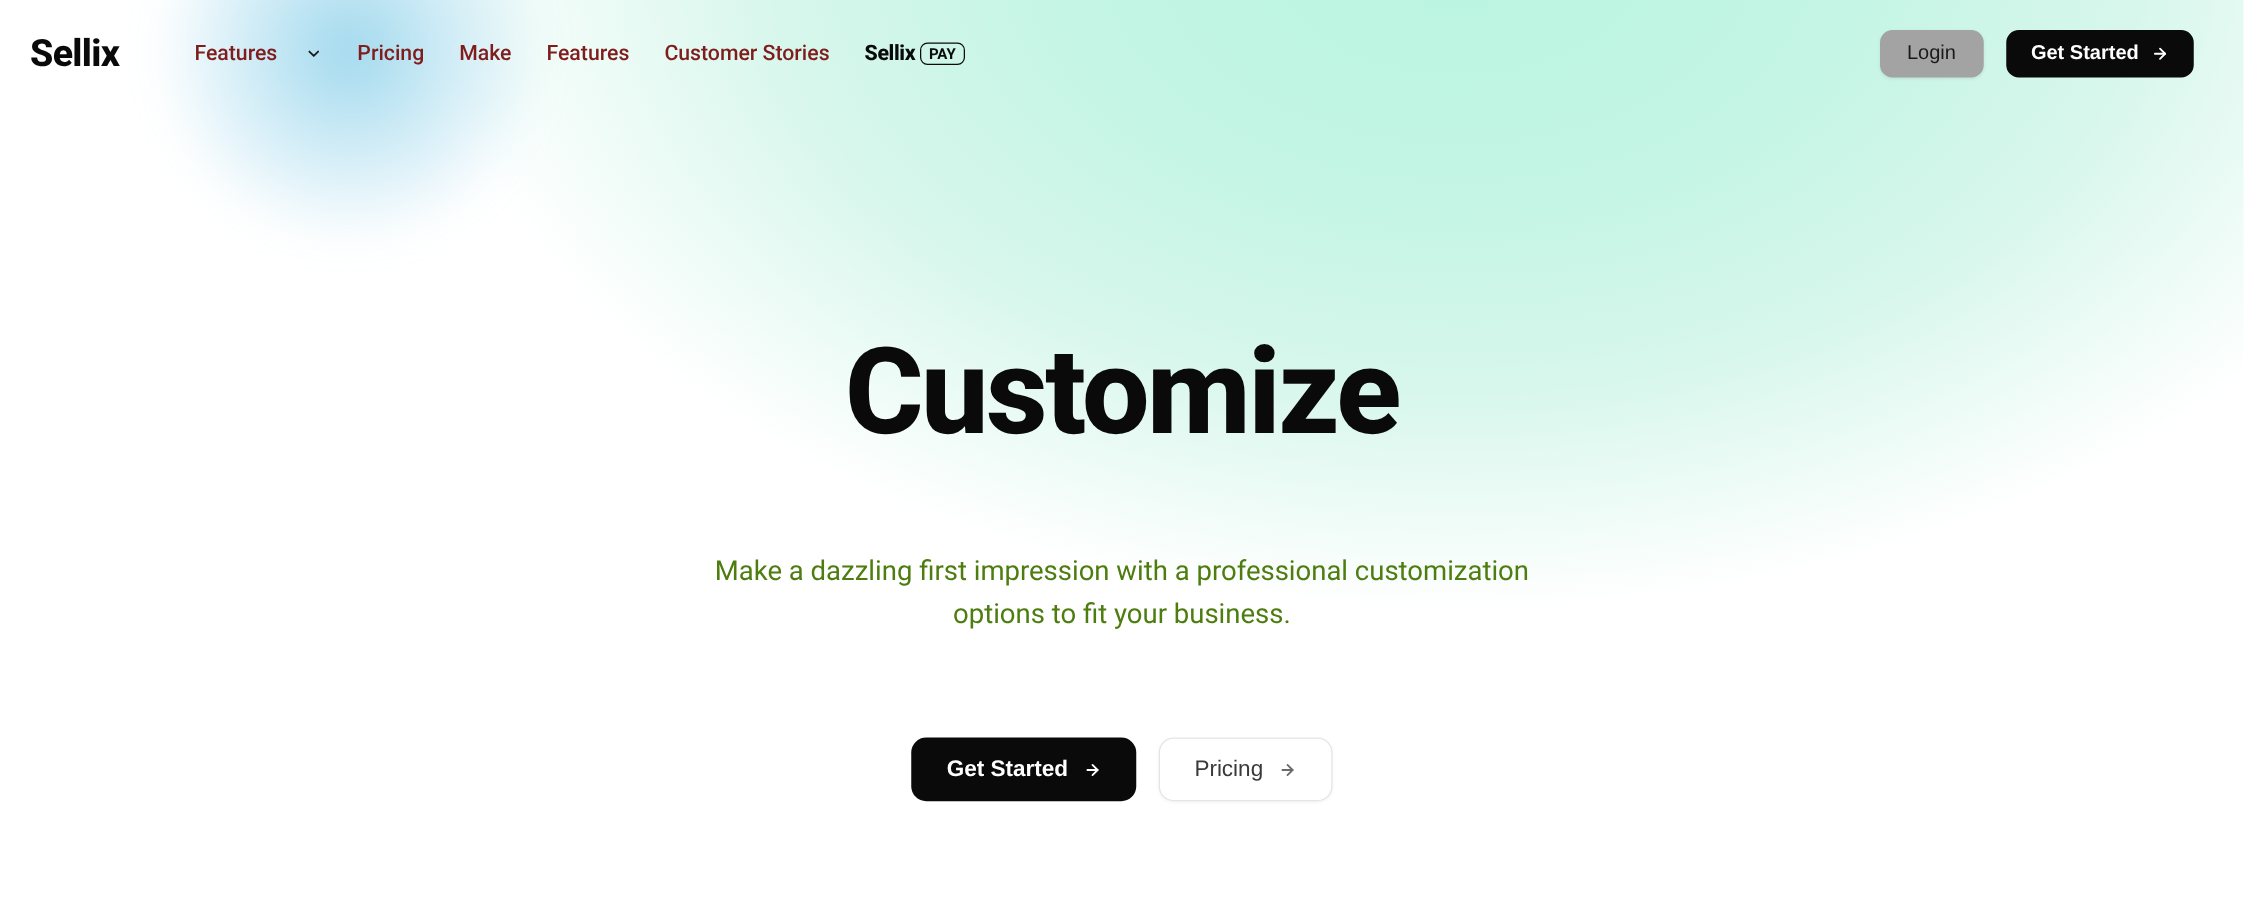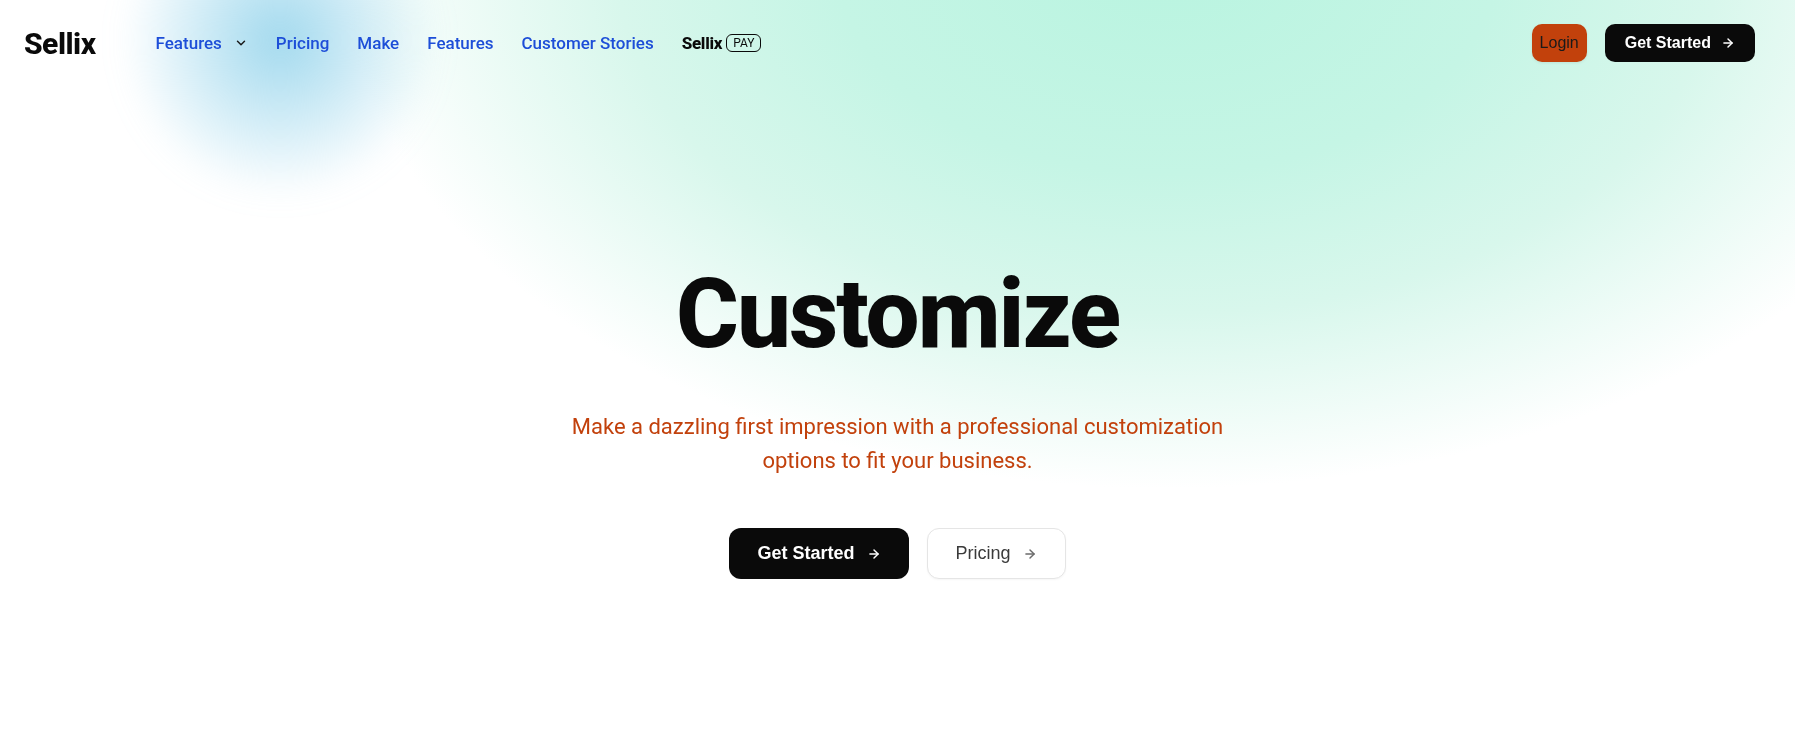--- a/index.html
+++ b/index.html
@@ -56,25 +56,25 @@
 
 .nav-links {
   display: flex;
   align-items: center;
   gap: 28px;
 }
 
 .nav-link {
   font-size: 17px;
   font-weight: 500;
-  color: #1d4ed8;
-  cursor: pointer;
-  display: flex;
-  align-items: center;
-  gap: 12px;
+  color: #7f1d1d;
+  cursor: pointer;
+  display: flex;
+  align-items: center;
+  gap: 22px;
 }
 
 .chevron-down {
   width: 14px;
   height: 14px;
   display: inline-flex;
 }
 
 .sellix-pay {
   display: flex;
@@ -88,37 +88,37 @@
   font-weight: 800;
   color: #0a0a0a;
   letter-spacing: -0.3px;
 }
 
 .pay-badge {
   border: 1.5px solid #0a0a0a;
   border-radius: 6px;
   padding: 1px 6px;
   font-size: 12px;
-  font-weight: 400;
+  font-weight: 700;
   color: #0a0a0a;
 }
 
 .nav-right {
   margin-left: auto;
   display: flex;
   align-items: center;
   gap: 18px;
 }
 
 .login-btn {
-  background: #c2410c;
+  background: #a3a3a3;
   color: #1a1a1a;
   font-size: 16px;
   font-weight: 500;
-  padding: 10px 8px;
+  padding: 10px 22px;
   border-radius: 10px;
   border: none;
   cursor: pointer;
   box-shadow: 0 1px 3px rgba(0,0,0,0.08);
 }
 
 .get-started-btn {
   background: #0a0a0a;
   color: #fff;
   font-size: 16px;
@@ -133,33 +133,34 @@
 }
 
 .hero {
   position: relative;
   z-index: 5;
   display: flex;
   flex-direction: column;
   align-items: center;
   margin-top: 180px;
   text-align: center;
+  gap: 31px;
 }
 
 .hero-title {
   font-size: 96px;
   font-weight: 800;
   color: #0a0a0a;
   letter-spacing: -2px;
   line-height: 1;
 }
 
 .hero-subtitle {
   font-size: 22px;
-  color: #c2410c;
+  color: #4d7c0f;
   margin-top: 48px;
   line-height: 1.55;
   max-width: 720px;
   font-weight: 400;
 }
 
 .hero-actions {
   display: flex;
   gap: 18px;
   margin-top: 50px;

